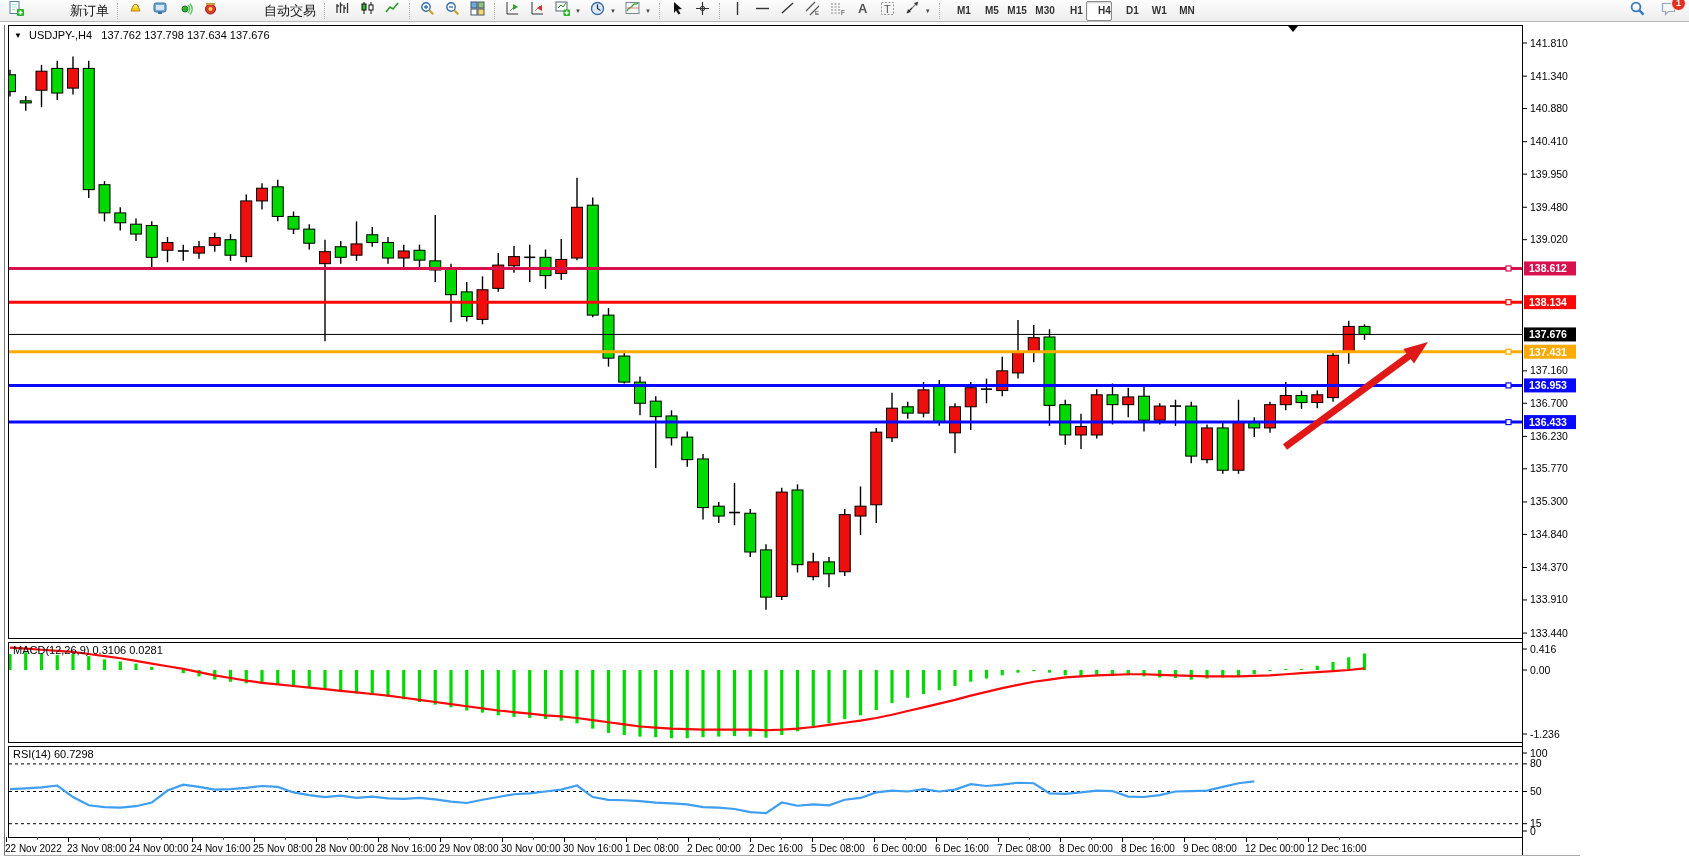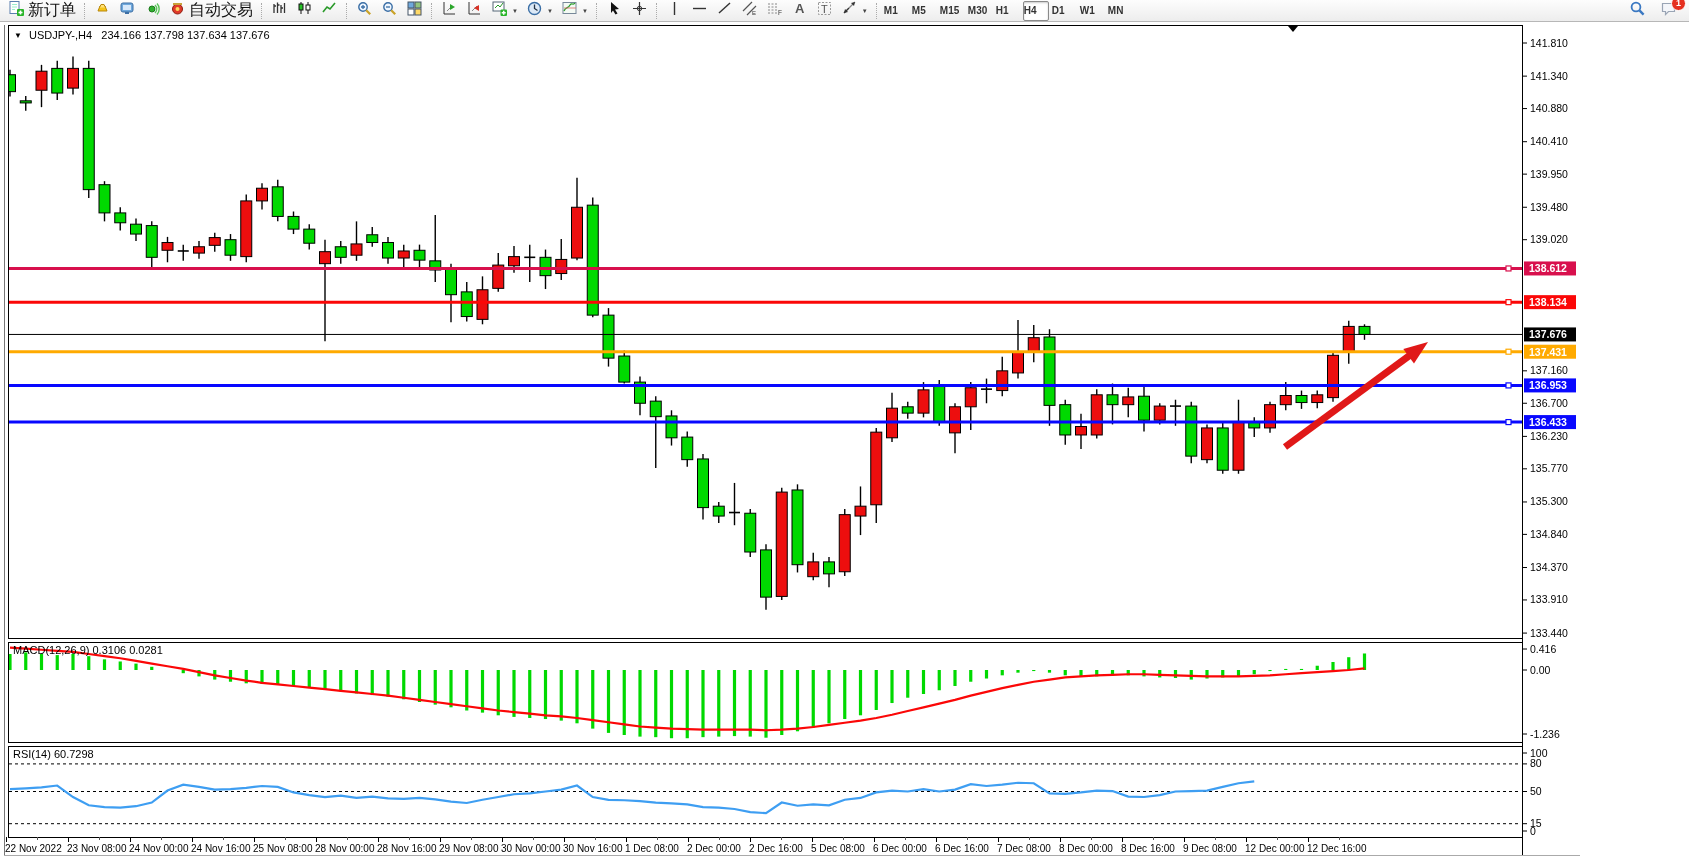--- a/index.html
+++ b/index.html
@@ -4,25 +4,25 @@
 <style>
   html,body{margin:0;padding:0;background:#fff;}
   body{width:1689px;height:859px;position:relative;overflow:hidden;
        font-family:"Liberation Sans","DejaVu Sans",sans-serif;-webkit-font-smoothing:none;}
   
   #toolbar{position:absolute;left:0;top:0;width:1689px;height:22px;
     background:linear-gradient(#fdfdfd,#ededed);border-bottom:1px solid #b7b7b7;
     display:flex;align-items:center;padding-left:4px;box-sizing:border-box;z-index:30;}
   .tb-btn{display:flex;align-items:center;gap:3px;height:20px;padding:0 3px;border:1px solid transparent;
     border-radius:2px;cursor:default;}
-  .tb-label{font-size:16px;color:#111;white-space:nowrap;}
+  .tb-label{font-size:13px;color:#111;white-space:nowrap;margin-left:42px;}
   .tb-sep{width:1px;height:16px;border-left:1px dotted #ababab;margin:0 4px;}
   .tb-caret{font-size:6px;color:#444;margin-left:1px;}
   .tf-btn{font-size:10px;font-weight:bold;color:#333;min-width:24px;height:18px;line-height:18px;
-    text-align:left;border:1px solid transparent;margin:0 1px;border-radius:2px;}
+    text-align:right;border:1px solid transparent;margin:0 1px;border-radius:2px;}
   .tf-btn.active{background:#fff;border:1px solid #8a8a8a;box-shadow:inset 0 1px 2px #ccc;}
   #tb-right{margin-left:auto;display:flex;align-items:center;gap:6px;padding-right:8px;}
   #chat-wrap{position:relative;}
   #chat-badge{position:absolute;right:-6px;top:-5px;background:#e53020;color:#fff;font-size:9px;
     font-weight:bold;border-radius:8px;min-width:13px;height:13px;line-height:13px;text-align:center;
     border:1px solid #fff;}
   
   .ovl{position:absolute;z-index:20;font-size:11px;color:#000;white-space:nowrap;}
   #chart-title{left:14px;top:29px;}
   #chart-title .tri{font-size:8px;vertical-align:1px;margin-right:4px;}
@@ -684,16 +684,16 @@
       <line x1="1308.5" y1="837" x2="1308.5" y2="842" stroke="#000"></line>
       <line x1="1339.5" y1="837" x2="1339.5" y2="840" stroke="#555"></line>
       <text x="1307" y="852" font-size="10" fill="#000">12 Dec 16:00</text>
     </g>
   </svg>
 
 <div class="ovl" id="chart-title">
   <span class="tri">▼</span>
   <span>USDJPY-,H4</span>
   <span>&nbsp;</span>
-  <span>234.166 137.798 137.634 137.676</span>
+  <span>137.762 137.798 137.634 137.676</span>
 </div>
 <div class="ovl" id="macd-label">MACD(12,26,9) 0.3106 0.0281</div>
 <div class="ovl" id="rsi-label">RSI(14) 60.7298</div>
 
 </body></html>

